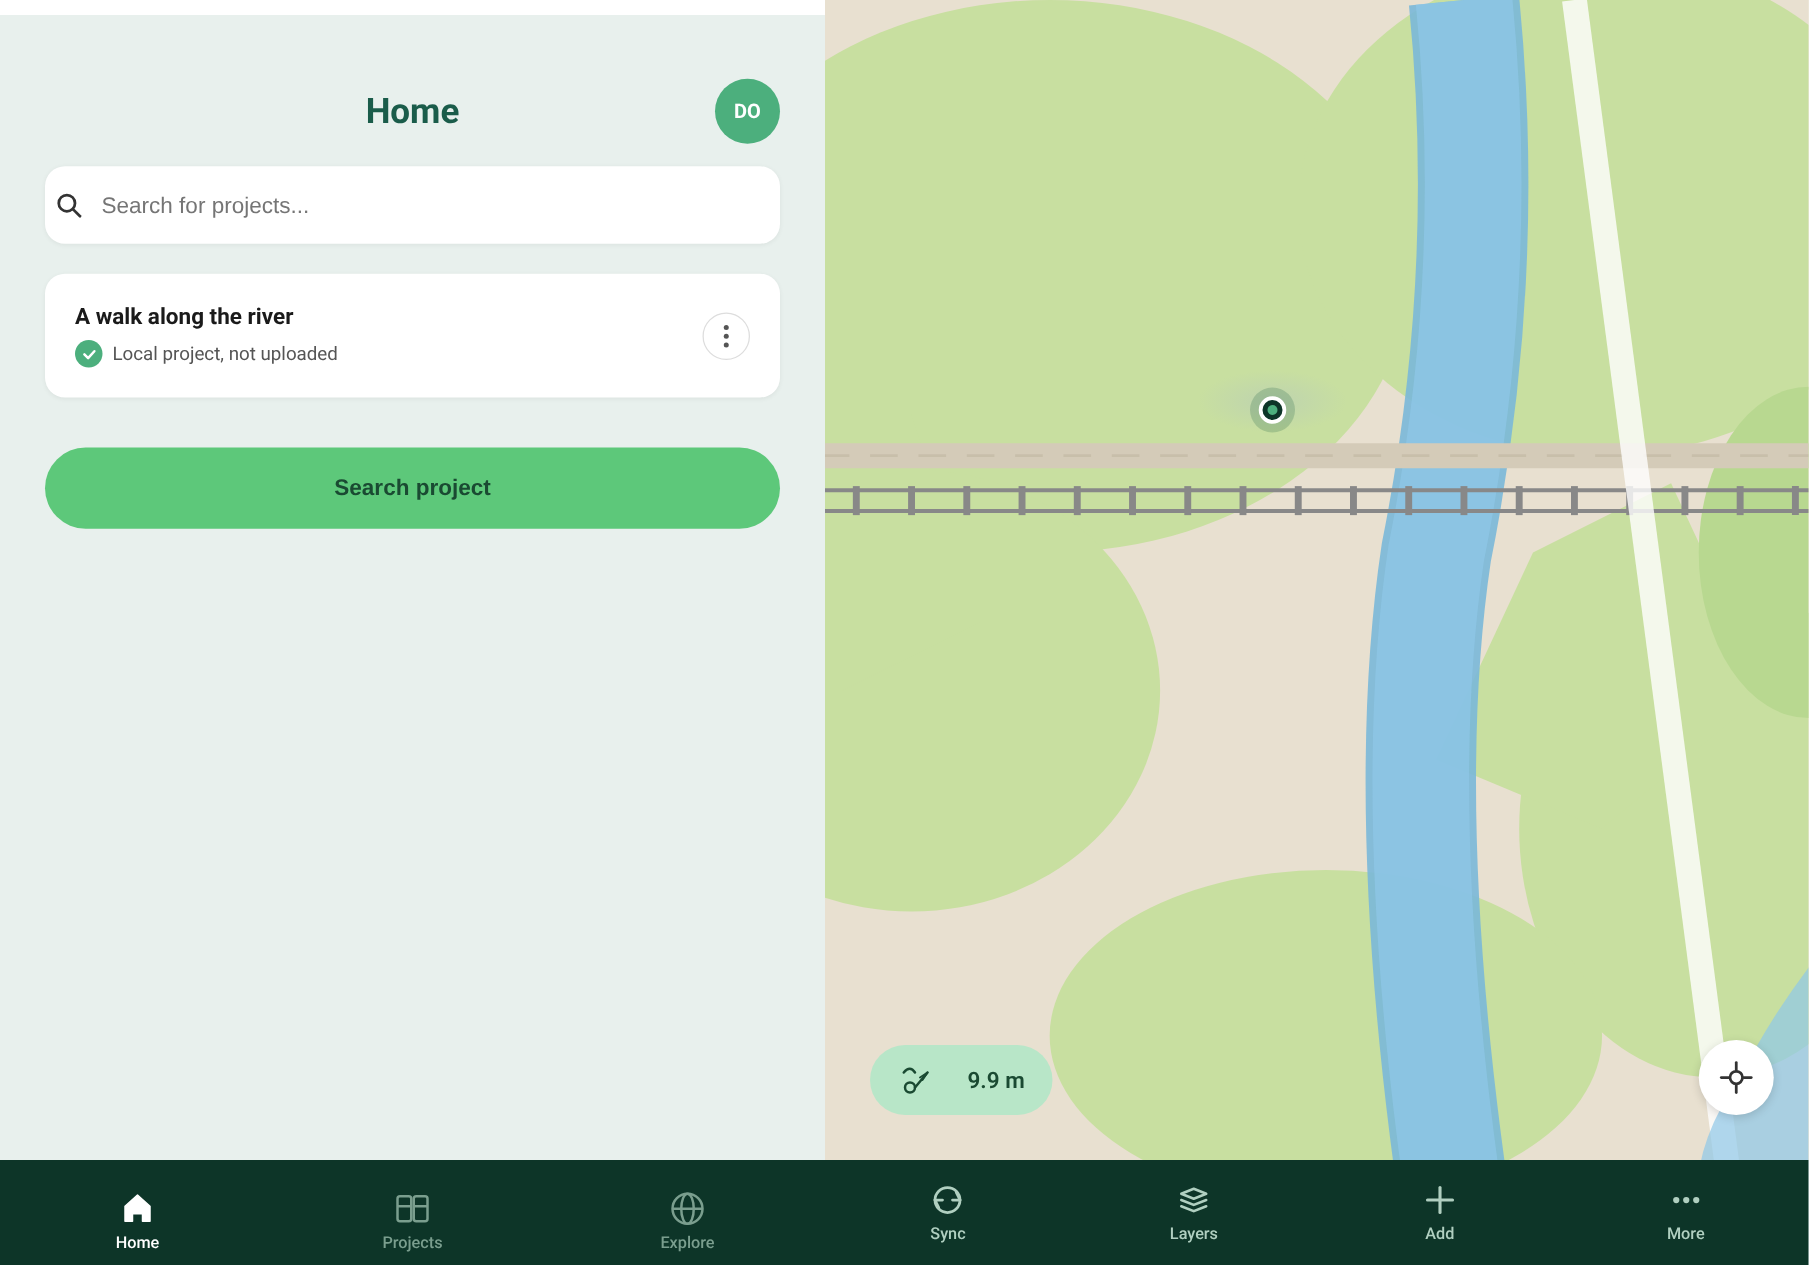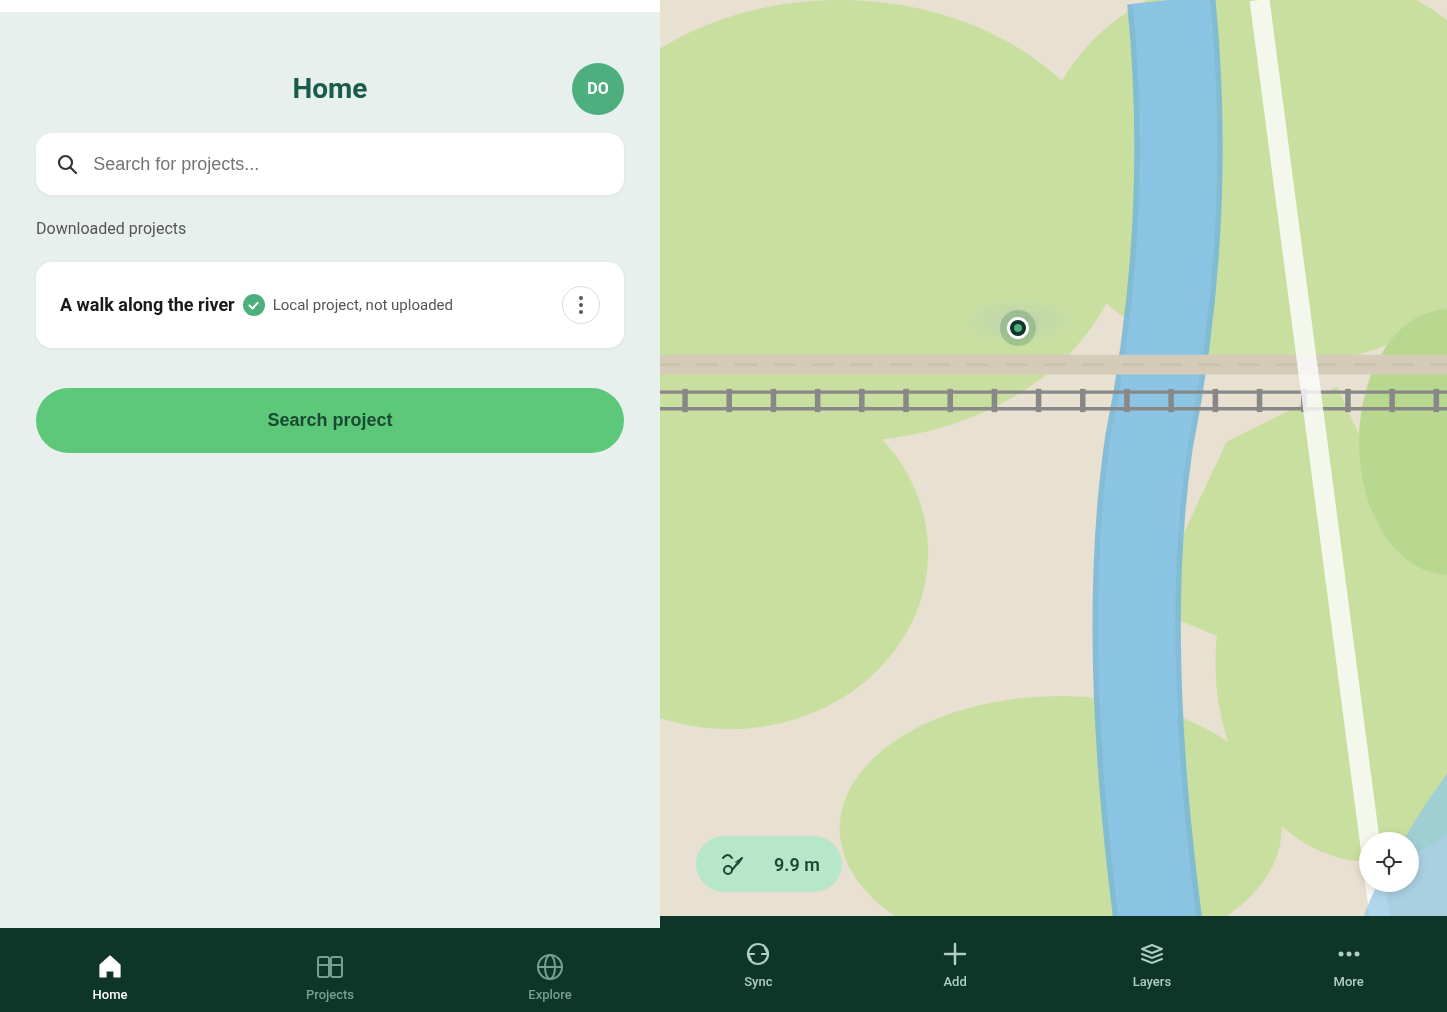--- a/index.html
+++ b/index.html
@@ -56,21 +56,21 @@
       align-items: center;
       justify-content: center;
       position: absolute;
       right: 0;
       cursor: pointer;
     }
 
     .search-bar {
       background: white;
       border-radius: 16px;
-      padding: 18px 19px;
+      padding: 18px 7px;
       display: flex;
       align-items: center;
       gap: 14px;
       box-shadow: 0 1px 4px rgba(0,0,0,0.06);
     }
 
     .search-icon-wrap {
       width: 26px;
       height: 26px;
       display: flex;
@@ -98,21 +98,21 @@
       border-radius: 16px;
       padding: 24px 24px;
       display: flex;
       align-items: center;
       justify-content: space-between;
       box-shadow: 0 1px 4px rgba(0,0,0,0.06);
     }
 
     .project-info {
       display: flex;
-      flex-direction: row;
+      flex-direction: column;
       gap: 8px;
     }
 
     .project-name {
       font-size: 18px;
       font-weight: 700;
       color: #1a1a1a;
     }
 
     .project-status {
@@ -245,21 +245,21 @@
       box-shadow: 0 2px 8px rgba(0,0,0,0.15);
       cursor: pointer;
     }
 
     
     .right-bottom-nav {
       position: absolute;
       bottom: 0;
       left: 0;
       right: 0;
-      height: 96px;
+      height: 84px;
       background: #0d3528;
       display: flex;
       align-items: center;
     }
 
     .right-nav-item {
       flex: 1;
       display: flex;
       flex-direction: column;
       align-items: center;
@@ -337,21 +337,20 @@
     <div class="search-bar">
       <div class="search-icon-wrap">
         <svg width="24" height="24" viewBox="0 0 24 24" fill="none">
           <circle cx="10.5" cy="10.5" r="6.5" stroke="#333" stroke-width="2.2"></circle>
           <line x1="15.5" y1="15.5" x2="21" y2="21" stroke="#333" stroke-width="2.2" stroke-linecap="round"></line>
         </svg>
       </div>
       <input class="search-input-field" type="text" placeholder="Search for projects..." style="">
     </div>
 
-    <div class="section-label">Downloaded projects</div>
 
     <div class="project-card">
       <div class="project-info">
         <span class="project-name">A walk along the river</span>
         <div class="project-status">
           <div class="status-check">
             <svg width="13" height="13" viewBox="0 0 13 13" fill="none">
               <polyline points="2.5,6.5 5.5,9.5 10.5,4" stroke="white" stroke-width="2" stroke-linecap="round" stroke-linejoin="round"></polyline>
             </svg>
           </div>
@@ -486,33 +485,33 @@
         <path d="M5 15 A10 10 0 0 1 25 15" stroke="#b0cfc0" stroke-width="2.2" fill="none" stroke-linecap="round"></path>
         <path d="M25 15 A10 10 0 0 1 5 15" stroke="#b0cfc0" stroke-width="2.2" fill="none" stroke-linecap="round"></path>
         <polyline points="22,9 25,15 19,15" stroke="#b0cfc0" stroke-width="2.2" stroke-linecap="round" stroke-linejoin="round"></polyline>
         <polyline points="8,21 5,15 11,15" stroke="#b0cfc0" stroke-width="2.2" stroke-linecap="round" stroke-linejoin="round"></polyline>
       </svg>
       <span class="right-nav-label">Sync</span>
     </div>
 
     <div class="right-nav-item">
       <svg width="30" height="30" viewBox="0 0 30 30" fill="none">
-        <line x1="15" y1="5" x2="15" y2="25" stroke="#b0cfc0" stroke-width="2.5" stroke-linecap="round"></line>
-        <line x1="5" y1="15" x2="25" y2="15" stroke="#b0cfc0" stroke-width="2.5" stroke-linecap="round"></line>
-      </svg>
-      <span class="right-nav-label">Add</span>
-    </div>
-
-    <div class="right-nav-item">
-      <svg width="30" height="30" viewBox="0 0 30 30" fill="none">
         <path d="M5 10 L15 6 L25 10 L15 14 Z" stroke="#b0cfc0" stroke-width="2" fill="none" stroke-linejoin="round"></path>
         <path d="M5 15 L15 19 L25 15" stroke="#b0cfc0" stroke-width="2" fill="none" stroke-linecap="round"></path>
         <path d="M5 20 L15 24 L25 20" stroke="#b0cfc0" stroke-width="2" fill="none" stroke-linecap="round"></path>
       </svg>
       <span class="right-nav-label">Layers</span>
+    </div>
+
+    <div class="right-nav-item">
+      <svg width="30" height="30" viewBox="0 0 30 30" fill="none">
+        <line x1="15" y1="5" x2="15" y2="25" stroke="#b0cfc0" stroke-width="2.5" stroke-linecap="round"></line>
+        <line x1="5" y1="15" x2="25" y2="15" stroke="#b0cfc0" stroke-width="2.5" stroke-linecap="round"></line>
+      </svg>
+      <span class="right-nav-label">Add</span>
     </div>
 
     <div class="right-nav-item">
       <svg width="30" height="30" viewBox="0 0 30 30" fill="none">
         <circle cx="7" cy="15" r="2.5" fill="#b0cfc0"></circle>
         <circle cx="15" cy="15" r="2.5" fill="#b0cfc0"></circle>
         <circle cx="23" cy="15" r="2.5" fill="#b0cfc0"></circle>
       </svg>
       <span class="right-nav-label">More</span>
     </div>

